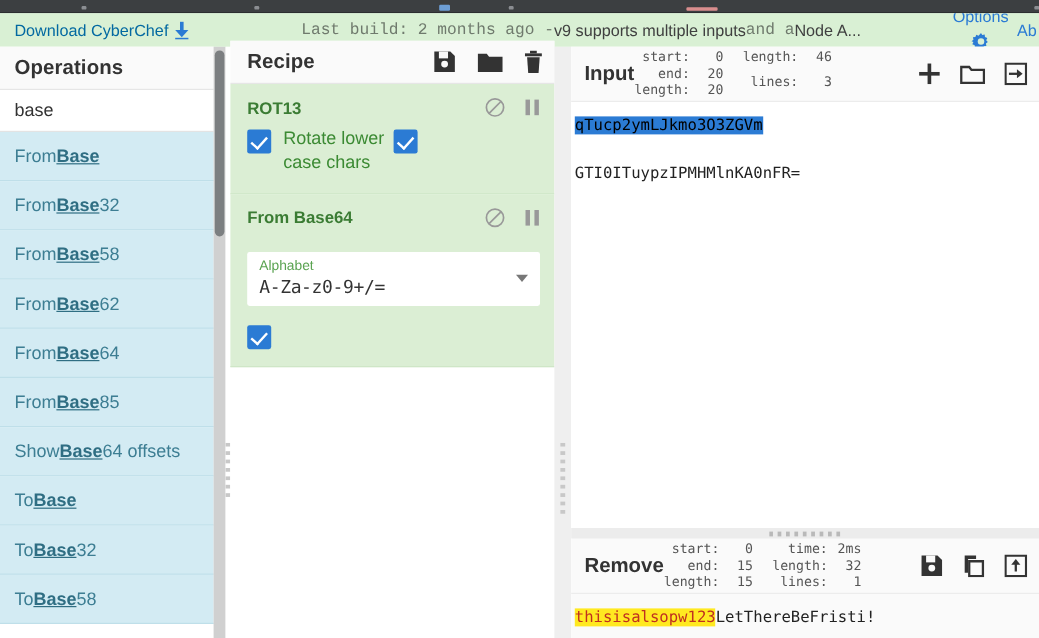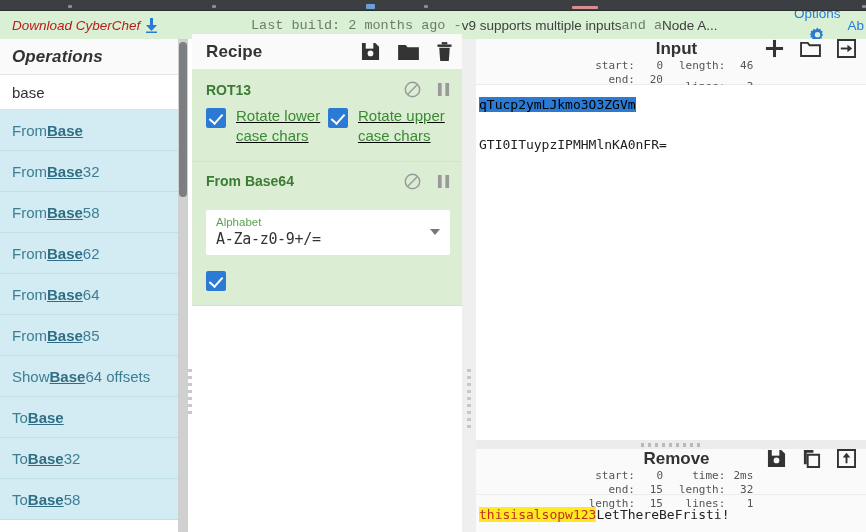--- a/index.html
+++ b/index.html
@@ -33,21 +33,21 @@
 
   
   .banner {
     position: absolute; left: 0; top: 11px; width: 866px; height: 28px;
     background: #d9f0d4;
     display: flex; align-items: center;
     font-size: 13.5px; color: #2b7bd4;
     white-space: nowrap; overflow: hidden;
   }
   .banner .dl { margin-left: 12px; display: flex; align-items: center; gap: 5px; cursor: pointer; }
-  .banner .dl-text { color: #b91c1c; font-style: italic; }
+  .banner .dl-text { color: #0369a1; }
   .banner-center {
     position: absolute; left: 251px; top: 0; height: 28px;
     display: flex; align-items: center; gap: 0;
   }
   .banner-center .grey { color: #6f7a6d; font-family: Liberation Mono, monospace; }
   .banner-center .lnk { color: #404040; }
   .banner-right {
     position: absolute; right: 0; top: 0; height: 28px;
     display: flex; align-items: center; gap: 7px; padding-right: 2px;
   }
@@ -78,21 +78,21 @@
   }
 
   .panel-head {
     height: 36px; background: #fafafa; border-bottom: 1px solid #e6e6e6;
     display: flex; align-items: center;
   }
   .panel-title {
     font-size: 17px; font-weight: bold; color: #333; letter-spacing: .1px;
   }
 
-  .ops-head { padding-left: 12px; font-style: italic; }
+  .ops-head { padding-left: 12px; }
   .ops-search-wrap {
     height: 35px; border-bottom: 1px solid #e3e3e3; background: #fff;
     display: flex; align-items: center;
   }
   .ops-search {
     border: 0; outline: 0; width: 100%; height: 100%;
     padding: 0 12px; font-size: 15px; color: #333;
     font-family: "Liberation Sans", sans-serif; background: transparent;
   }
   .op-item {
@@ -113,21 +113,21 @@
 
   .op-block { background: #dbeed4; border-bottom: 1px solid #cfe6c7; }
   .op-block-head {
     display: flex; align-items: center; justify-content: space-between;
     padding: 11px 12px 8px 14px;
   }
   .op-block-title { font-size: 14px; font-weight: bold; color: #3b7c34; }
   .op-block-icons { display: flex; align-items: center; gap: 16px; }
 
   .args { padding: 0 12px 14px 14px; }
-  .arg-row { display: flex; align-items: flex-start; text-decoration: underline; }
+  .arg-row { display: flex; align-items: flex-start; }
   .cb-arg { display: flex; gap: 10px; align-items: flex-start; flex: 1; cursor: pointer; }
   .cb {
     width: 20px; height: 20px; background: #2b7bd4; border-radius: 2px;
     flex: 0 0 20px; position: relative; margin-top: 2px;
   }
   .cb::after {
     content: ""; position: absolute; left: 6px; top: 3px;
     width: 6px; height: 11px; border: solid #fff;
     border-width: 0 2.5px 2.5px 0; transform: rotate(42deg);
   }
@@ -170,21 +170,21 @@
     position: absolute; left: 5px; top: 330px; width: 4px; height: 60px;
     background-image: linear-gradient(to bottom, #c8c8c8 3px, transparent 3px);
     background-size: 4px 7px;
   }
 
   
   .io-col { position: absolute; left: 476px; top: 39px; width: 390px; height: 493px; background: #fff; }
 
   .io-head {
     height: 46px; background: #fafafa; border-bottom: 1px solid #ececec;
-    display: flex; align-items: center; position: relative; flex-direction: column;
+    display: flex; align-items: center; position: relative;
   }
   .io-title { font-size: 17px; font-weight: bold; color: #333; margin-left: 11px; }
   .io-meta {
     font-family: "DejaVu Sans Mono", monospace; font-size: 11px; color: #555;
     display: flex; gap: 16px; line-height: 1.25;
   }
   .io-meta .col { display: grid; grid-template-columns: auto auto; gap: 0 6px; }
   .io-meta .k { text-align: right; }
   .io-meta .v { text-align: right; min-width: 22px; }
   .io-icons { position: absolute; right: 10px; display: flex; align-items: center; gap: 16px; }
@@ -379,21 +379,20 @@
           </div>
         </div>
         <div class="args">
           <div class="arg-row">
             <label class="cb-arg">
               <span class="cb"></span>
               <span class="cb-label">Rotate lower case chars</span>
             </label>
             <label class="cb-arg">
               <span class="cb"></span>
-              <span class="cb-label">Rotate upper case chars</span>
             </label>
           </div>
         </div>
       </div>
 
       <div class="op-block">
         <div class="op-block-head">
           <span class="op-block-title">From Base64</span>
           <div class="op-block-icons">
             <span>

